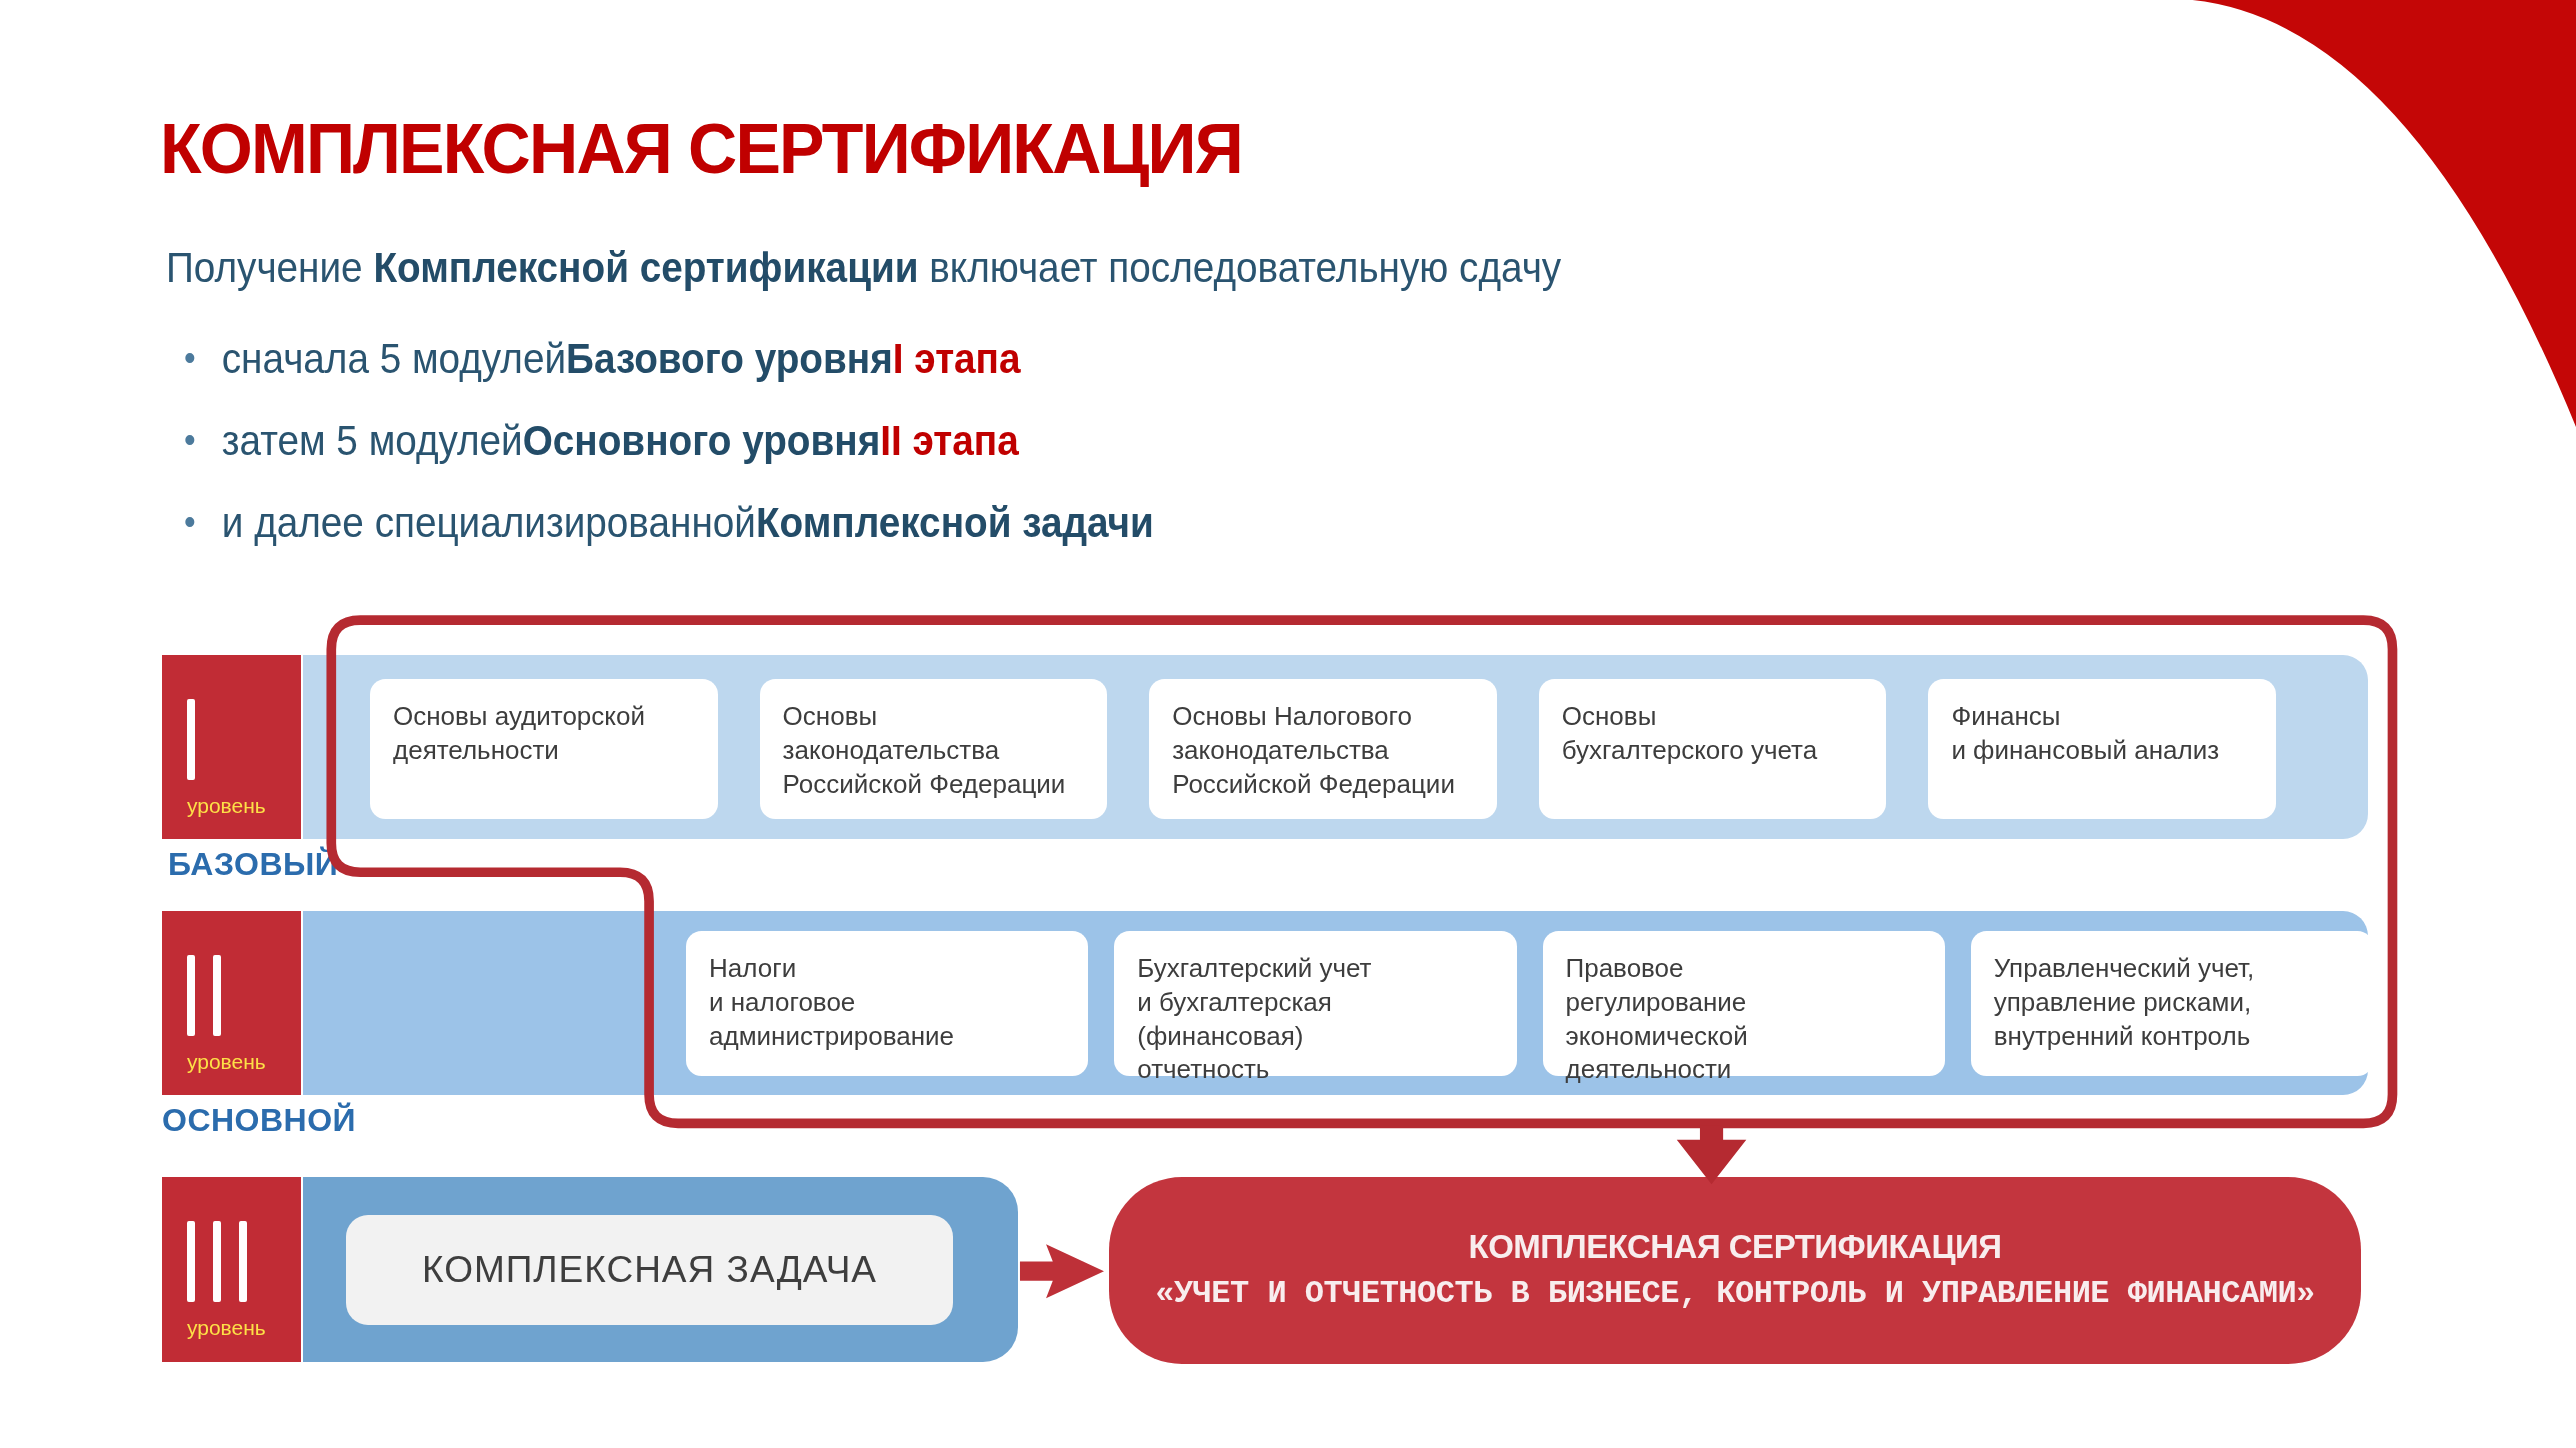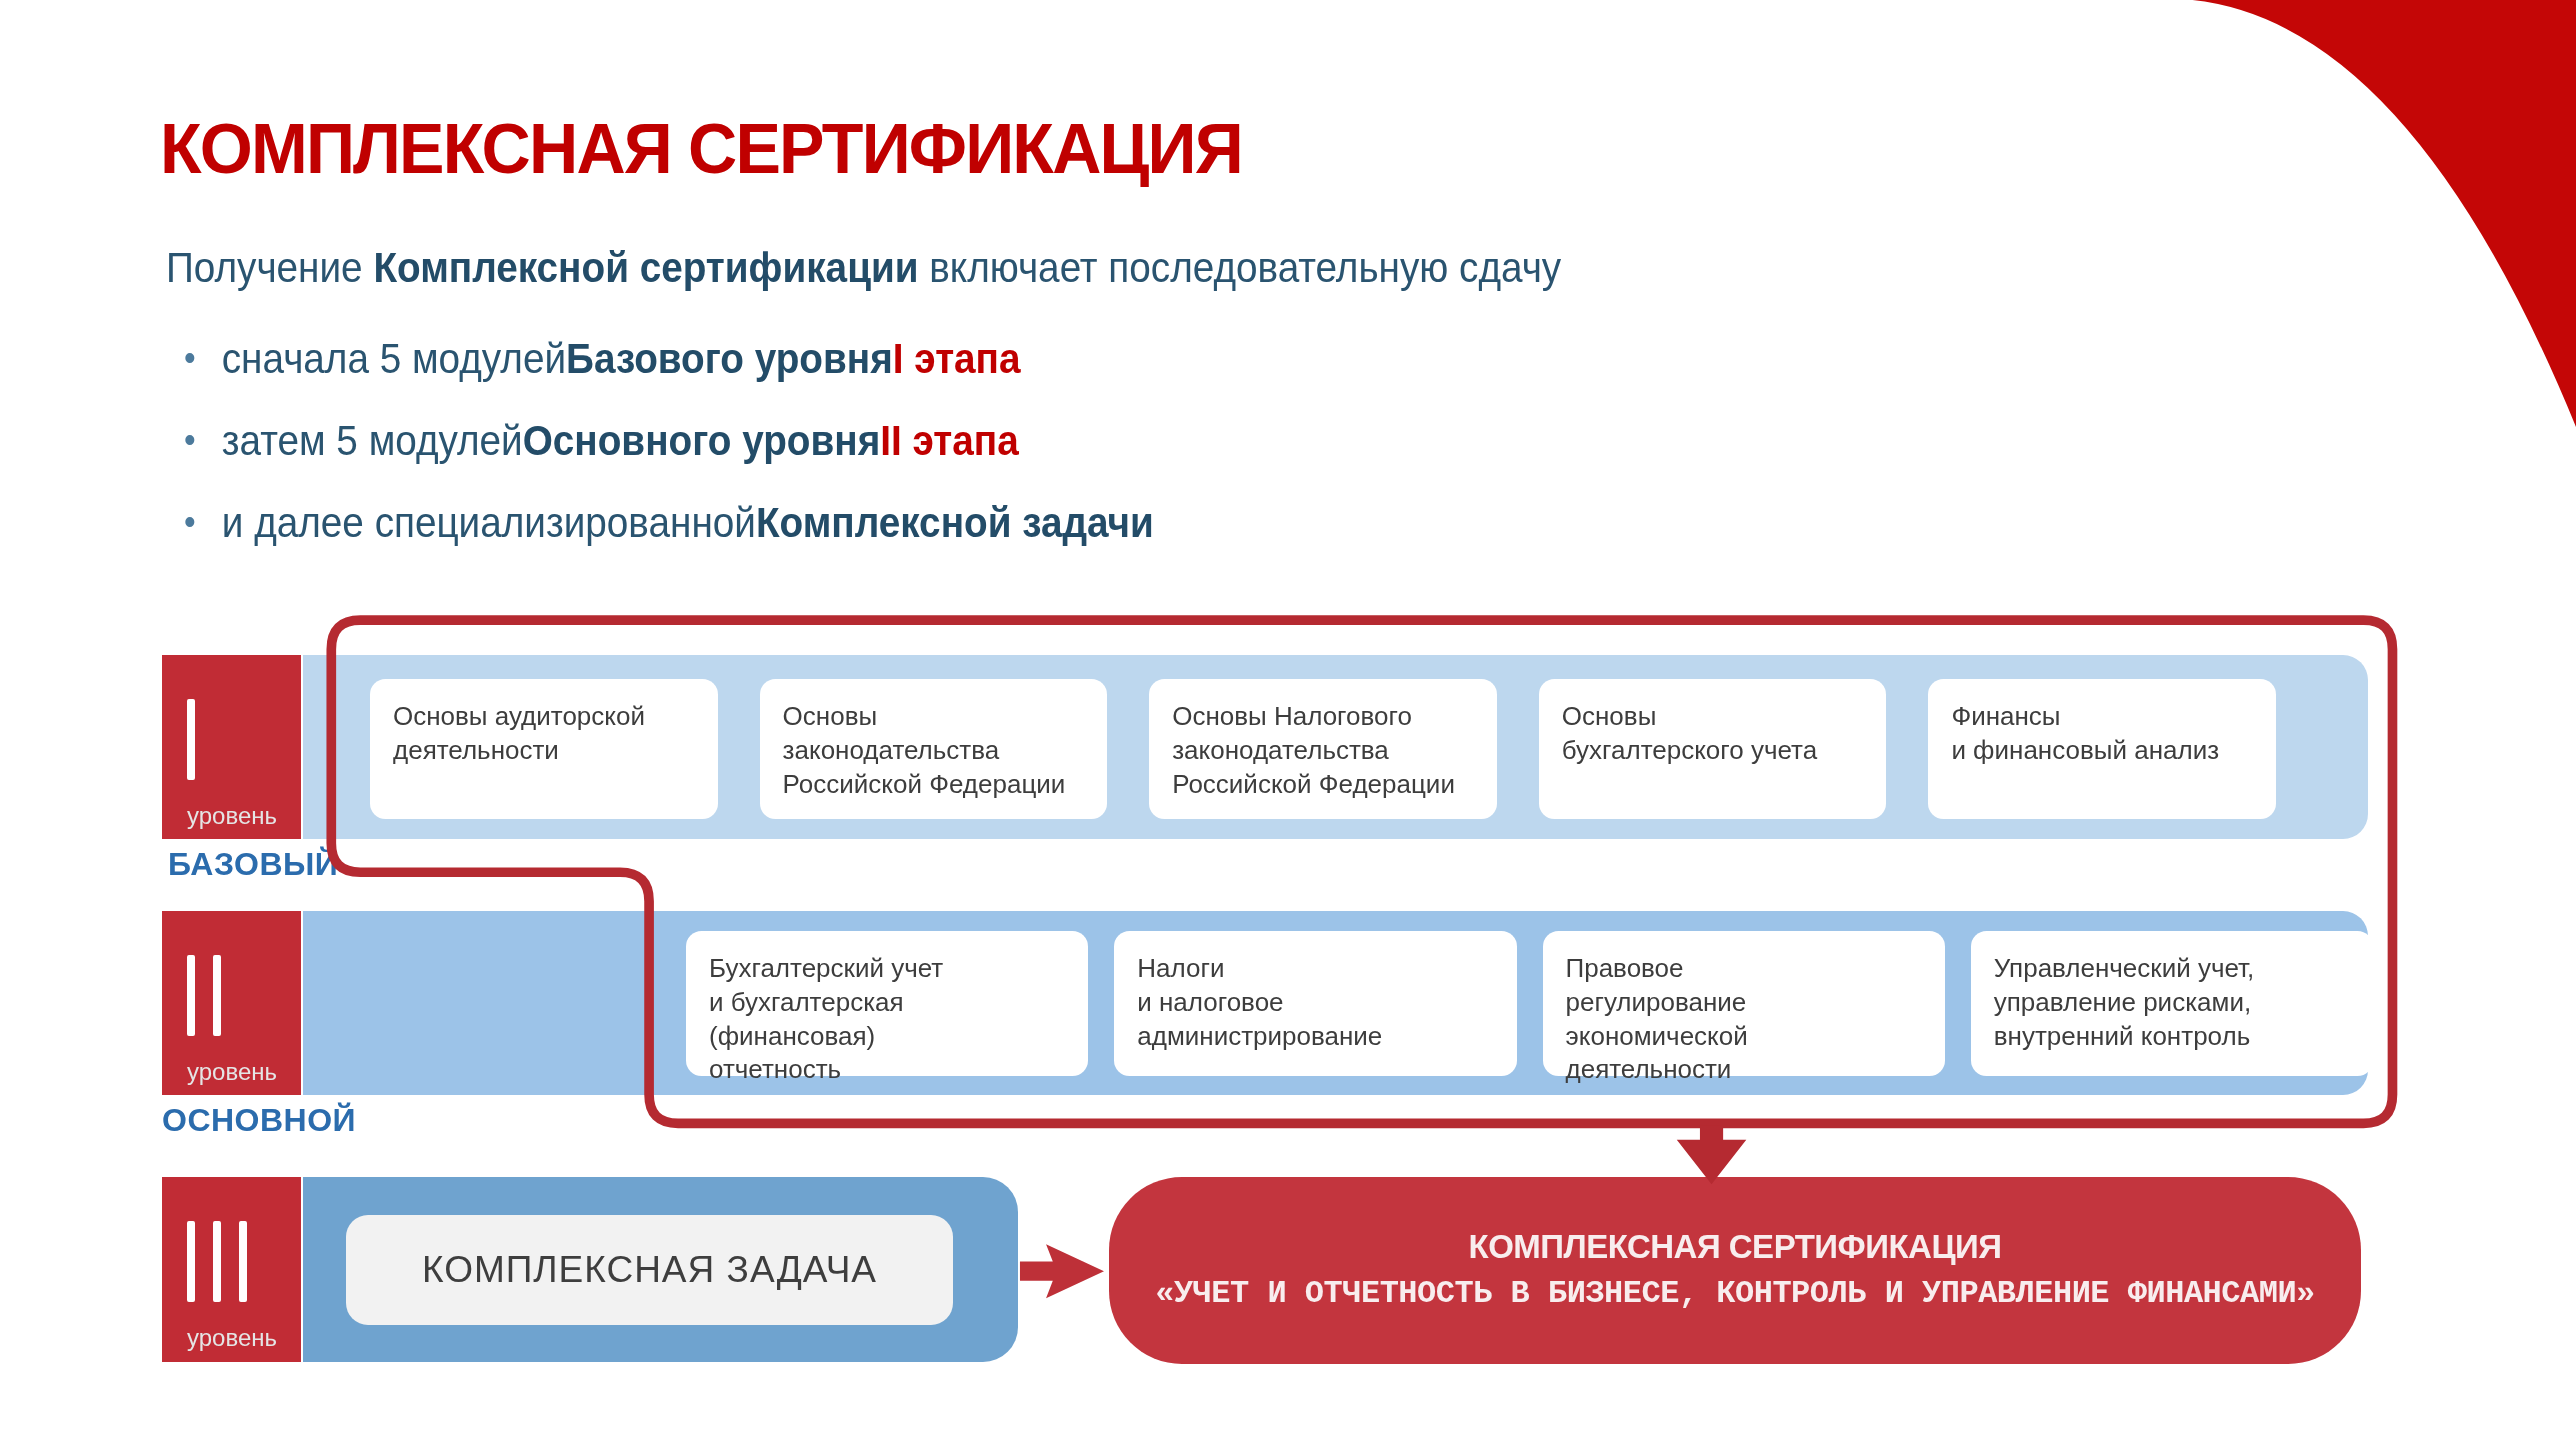--- a/index.html
+++ b/index.html
@@ -30,21 +30,21 @@
   .bullet b{font-weight:700; color:#234C68;}
   .bullet .stage{font-weight:700; color:#C00000;}
   
   .badge{
     position:absolute; left:162px; width:139px; background:#C12C35;
     display:flex; flex-direction:column; box-sizing:border-box;
     padding:44px 0 13.5px 25px;
   }
   .badge .bars{display:flex; gap:18.4px; height:81px;}
   .badge .bars i{display:block; width:7.7px; height:81px; background:#ffffff; border-radius:1.9px;}
-  .badge .word{margin-top:22px; color:#e5e5e5; font-size:24px;}
+  .badge .word{margin-top:14px; color:#fde047; font-size:21px;}
   
   .band{position:absolute; left:303px; box-sizing:border-box;}
   .band.r1{top:655px; width:2065px; height:184px; background:#BDD7EE; border-radius:0 25px 25px 0;}
   .band.r2{top:911px; width:2065px; height:184px; background:#9CC3E8; border-radius:0 25px 25px 0;}
   .band.r3{top:1177px; width:715px; height:185px; background:#6FA3CF; border-radius:0 35px 35px 0;}
   .cards{position:absolute; display:flex;}
   .cards.r1{left:370px; top:679px; width:1906px; height:140px; gap:42px;}
   .cards.r2{left:686px; top:931px; width:1687px; height:145px; gap:26px;}
   .card{
     flex:1; background:#ffffff; border-radius:15.5px;
@@ -131,27 +131,27 @@
 
   <div class="band r2"></div>
   <div class="badge" style="top:911px;height:184px;">
     <div class="bars">
         <i></i>
         <i></i>
       </div>
     <div class="word">уровень</div>
   </div>
   <div class="cards r2">
+    <div class="card">Налоги
+и налоговое
+администрирование</div>
     <div class="card">Бухгалтерский учет
 и бухгалтерская
 (финансовая)
 отчетность</div>
-    <div class="card">Налоги
-и налоговое
-администрирование</div>
     <div class="card">Правовое
 регулирование
 экономической
 деятельности</div>
     <div class="card">Управленческий учет,
 управление рисками,
 внутренний контроль</div>
   </div>
   <div class="tier r2">ОСНОВНОЙ</div>
 

